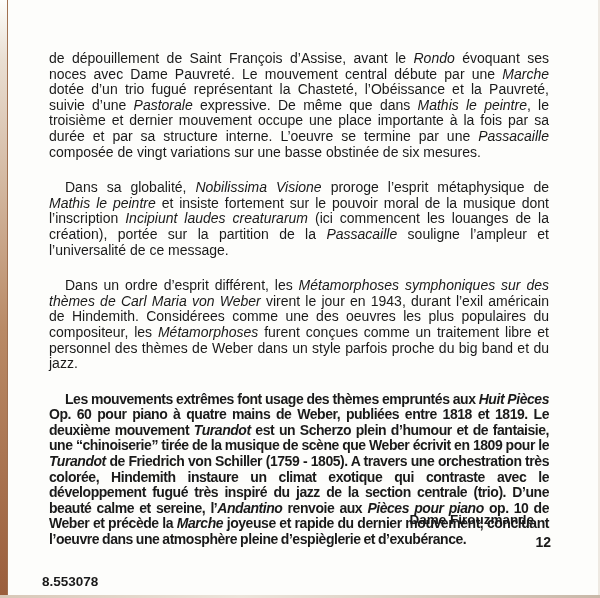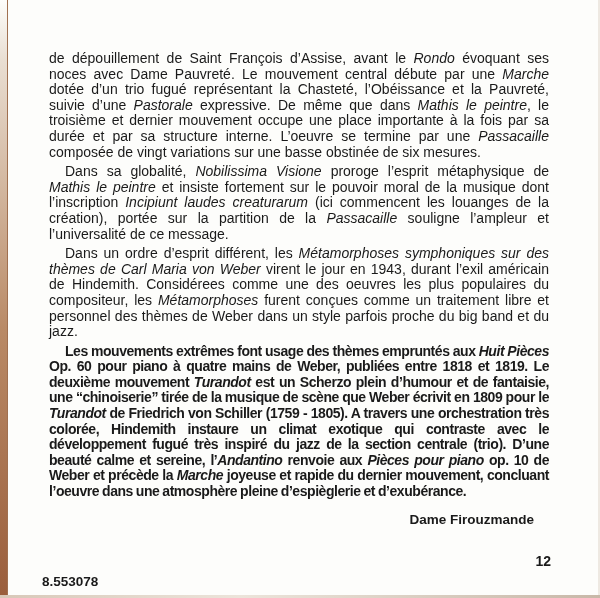--- a/index.html
+++ b/index.html
@@ -25,34 +25,34 @@
     .edge-right {
       position: absolute; right: 0; top: 0; bottom: 0; width: 2px;
       background: #eee9e2;
     }
     .page {
       position: absolute; left: 49px; top: 51px; width: 500px;
       font-size: 14px; line-height: 15.6px;
       text-align: justify;
     }
     .page p { margin: 0 0 0 0; }
-    .page p + p { margin-top: 4px; }
+    .page p + p { margin-top: 20px; }
     .page p.indent { text-indent: 16px; }
     .page p.tight { letter-spacing: -0.45px; word-spacing: -0.5px; font-weight: bold; }
     .page i { font-style: italic; }
     .author {
       position: absolute; right: 66px; top: 512px;
       font-size: 13.5px; font-weight: bold;
     }
     .catalog {
       position: absolute; left: 42px; top: 574px;
       font-size: 13.5px; font-weight: bold;
     }
     .page-num {
-      position: absolute; right: 49px; top: 553px;
+      position: absolute; right: 49px; top: 534px;
       font-size: 14px; font-weight: bold;
     }
   </style>
 </head>
 <body>
 
 <div class="edge-left"></div>
 <div class="edge-right"></div>
 <div class="edge-bottom"></div>
 

